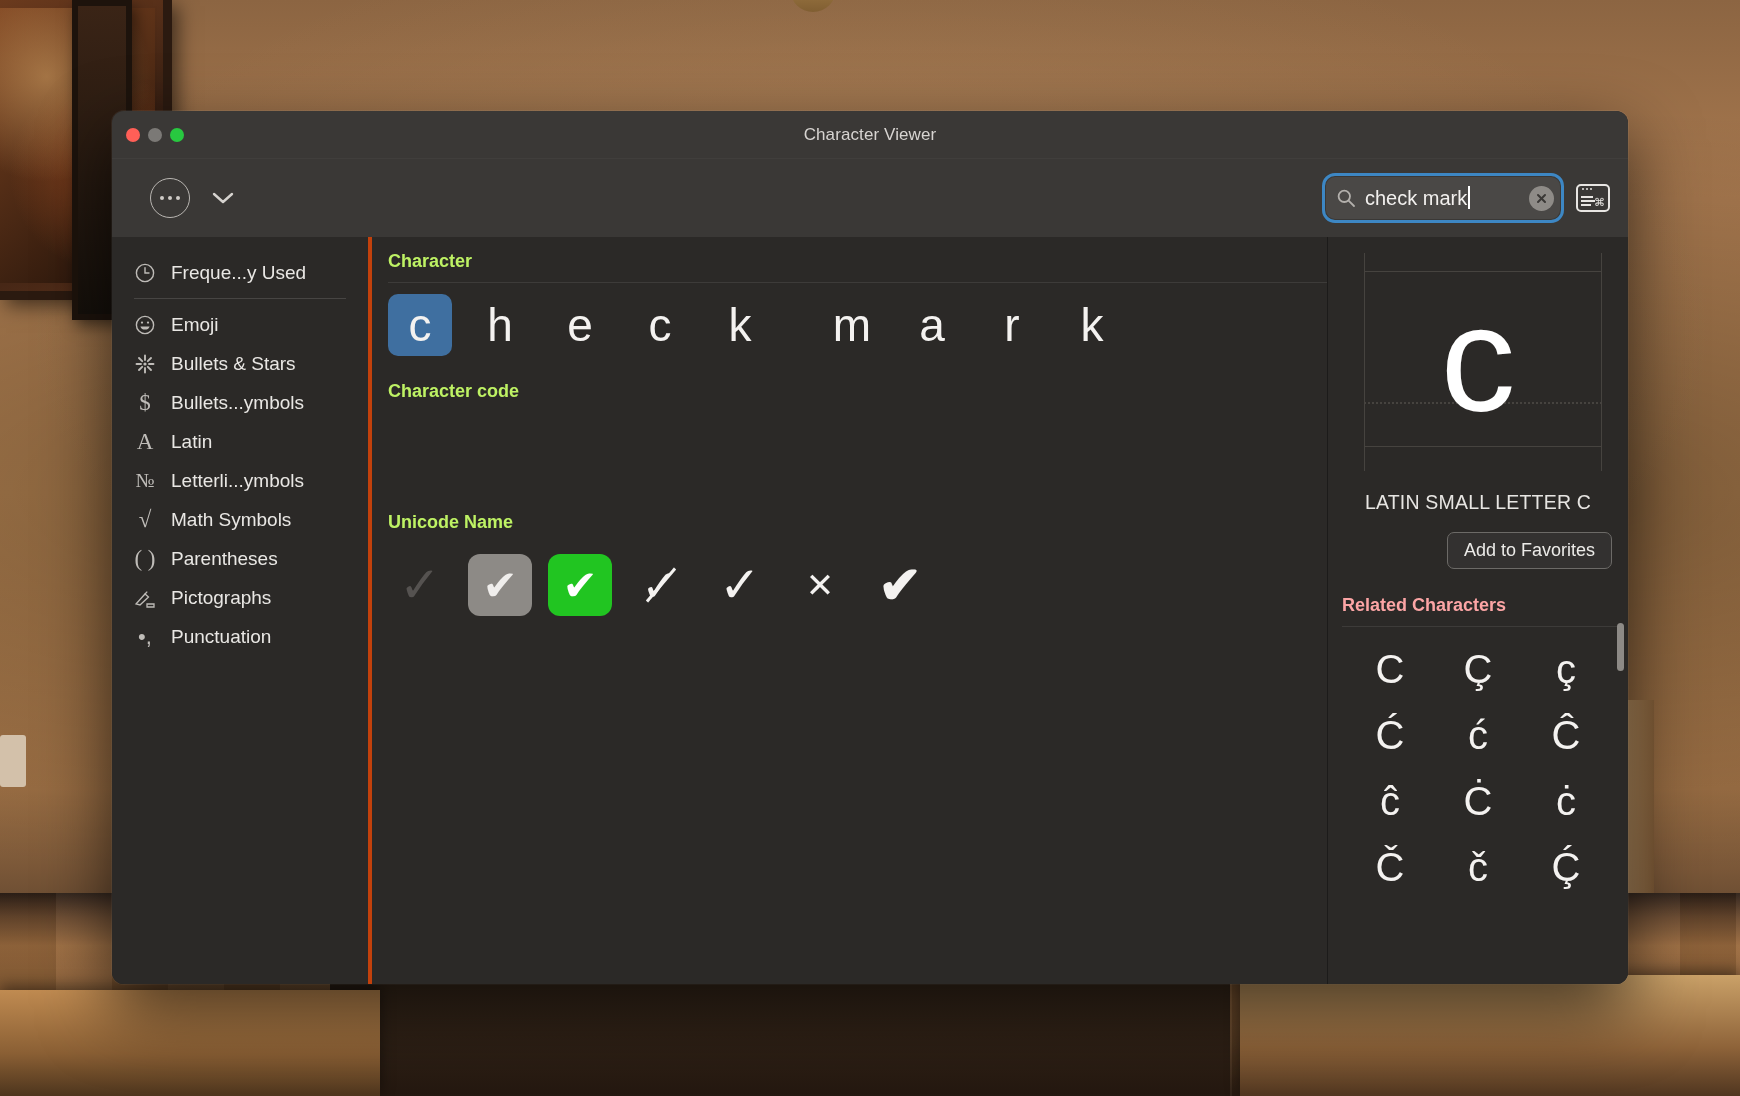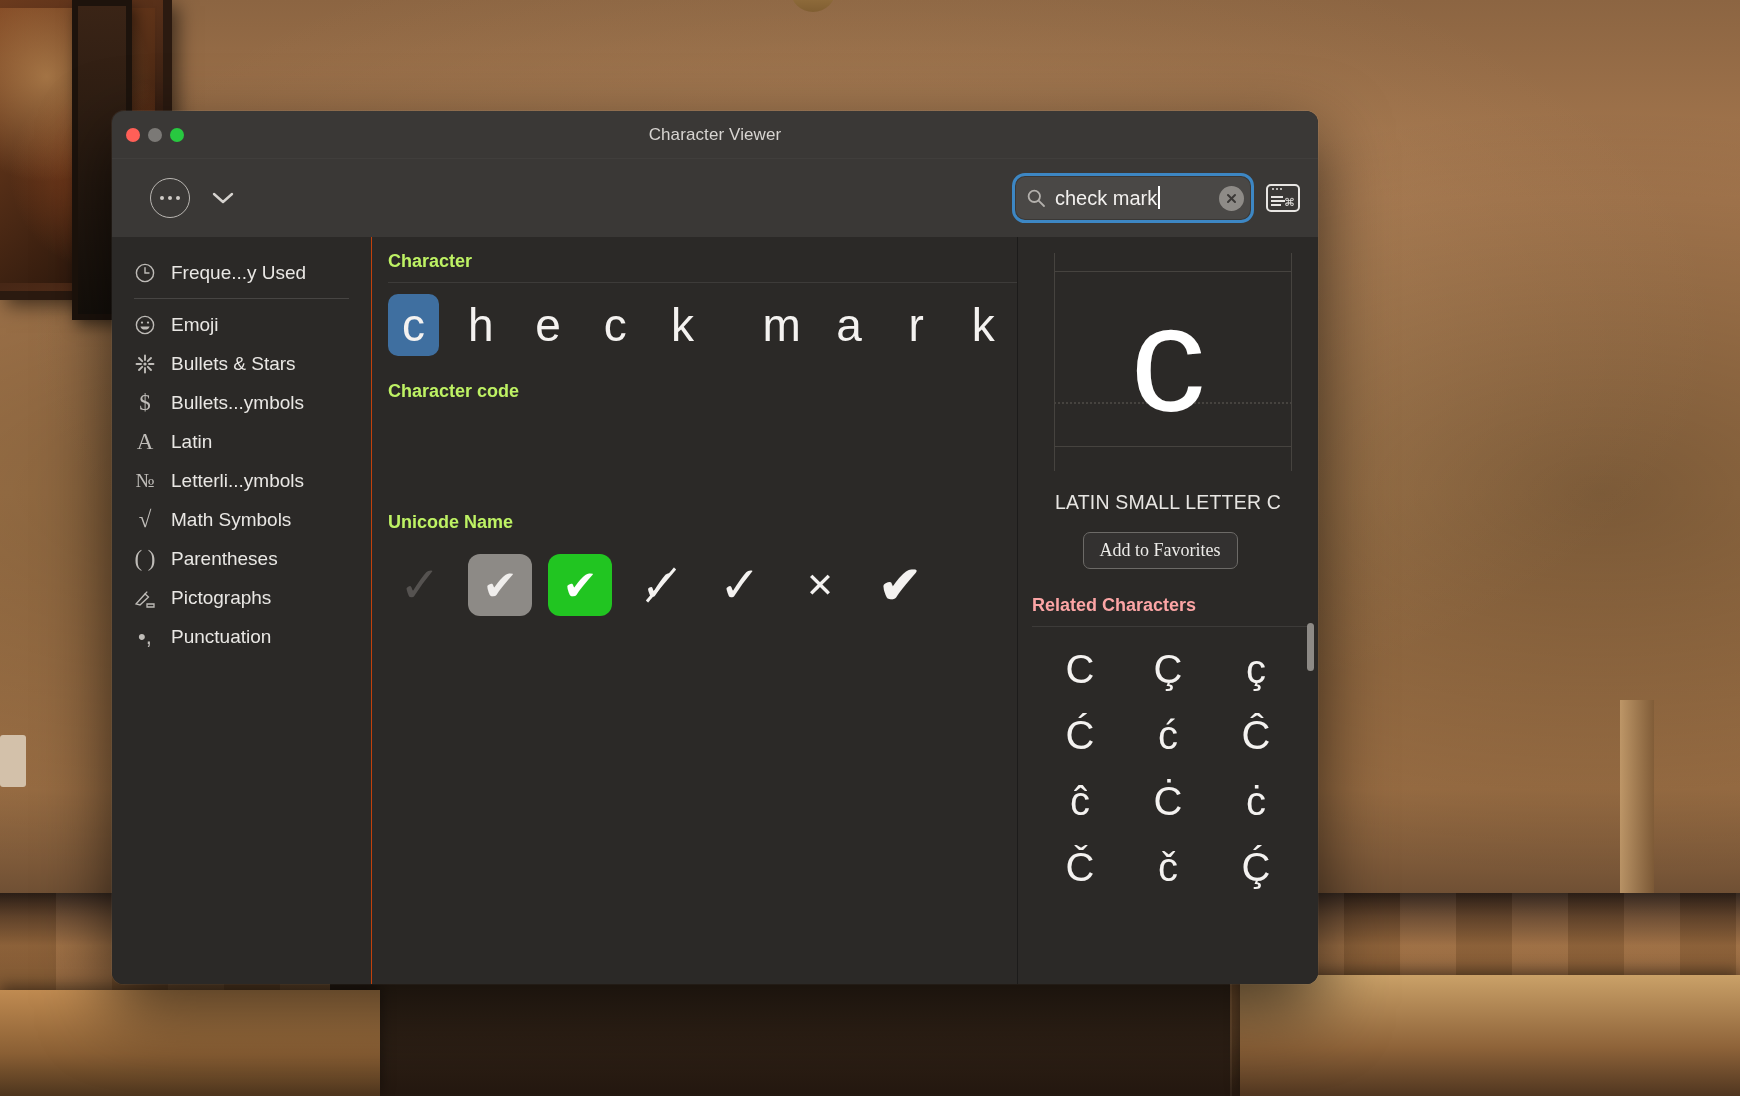--- a/index.html
+++ b/index.html
@@ -101,21 +101,21 @@
     background: linear-gradient(90deg,#c9a271,#7d5staff);
     background: linear-gradient(90deg,#c9a271,#7d5a36);
     opacity:.8;
   }
 
   
   #window {
     position: absolute;
     left: 112px;
     top: 111px;
-    width: 1206px;
+    width: 1516px;
     height: 873px;
     background: #2b2927;
     border-radius: 12px;
     box-shadow: 0 26px 70px rgba(0,0,0,0.66), 0 0 0 1px rgba(255,255,255,0.07);
     overflow: hidden;
     display: flex;
     flex-direction: column;
   }
 
   
@@ -235,21 +235,21 @@
     min-height: 0;
     background: #2b2927;
   }
 
   
   #sidebar {
     width: 260px;
     flex: 0 0 260px;
     background: #2b2927;
     padding: 16px 10px 0 10px;
-    border-right: 1px solid #c2410c;
+    border-right: 4px solid #c2410c;
   }
   .side-item {
     height: 39px;
     display: flex; align-items: center;
     gap: 13px;
     padding: 0 10px;
     border-radius: 8px;
     color: #e9e7e4;
     font-size: 19px;
     white-space: nowrap;
@@ -334,21 +334,21 @@
     z-index: 2;
     margin-top: -6px;
   }
   #unicode-name {
     text-align: center;
     color: #e7e5e2;
     font-size: 19.5px;
     padding: 4px 10px 0 10px;
     letter-spacing: .2px;
   }
-  #fav-wrap { display: flex; justify-content: center; padding: 18px 16px 16px 0; font-family: Liberation Serif, serif; }
+  #fav-wrap { display: flex; justify-content: flex-end; padding: 18px 16px 16px 0; }
   #add-favorites {
     border: 1px solid #6c6a67;
     border-radius: 7px;
     background: #333130;
     color: #ecebe8;
     font-size: 18px;
     padding: 7px 16px;
   }
   #related-head {
     font-size: 18px; font-weight: bold; color: #fca5a5;

